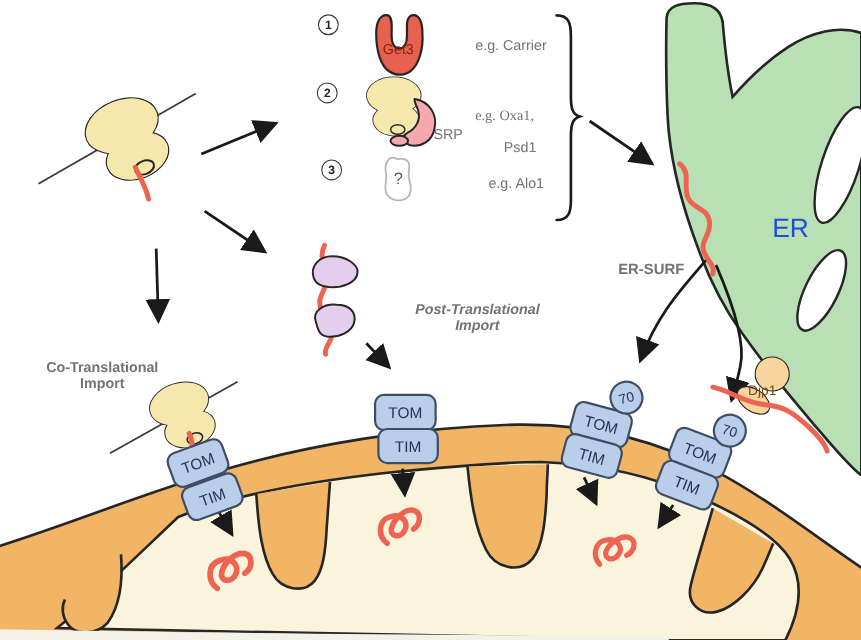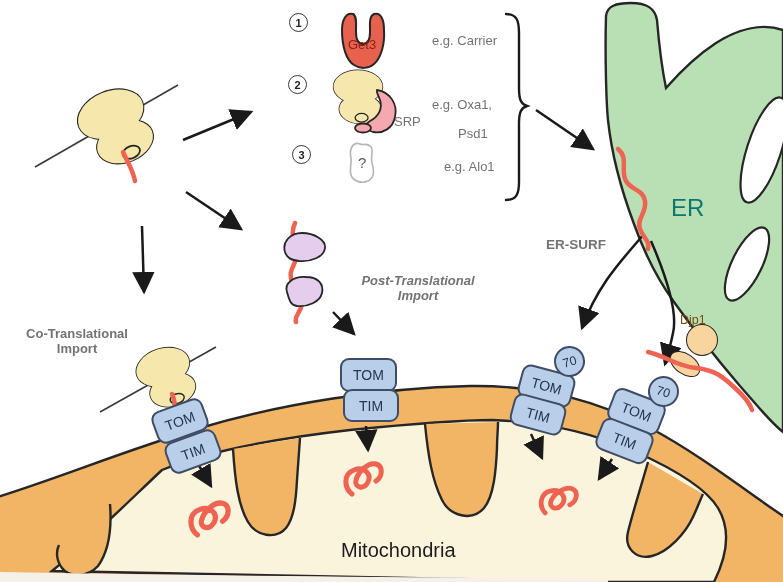--- a/index.html
+++ b/index.html
@@ -1,30 +1,30 @@
 <!DOCTYPE html>
 <html><head>
 <meta charset="utf-8">
 <style>
   html,body{margin:0;padding:0;background:#fff;}
   #stage{position:relative;width:783px;height:582px;background:#ffffff;overflow:hidden;
          font-family:"Liberation Sans", sans-serif;}
   #art{position:absolute;left:0;top:0;}
   .lbl{position:absolute;color:#737373;font-size:13px;line-height:15px;white-space:nowrap;}
-  .bold{font-weight:bold;}
+  .bold{font-weight:bold;margin-left:16px;}
   .center{text-align:center;white-space:normal;}
   .numcircle{position:absolute;width:17px;height:17px;border:1.6px solid #3a3a3a;border-radius:50%;
              background:#fff;color:#222;font-size:11px;font-weight:bold;
              display:flex;align-items:center;justify-content:center;}
   .box{position:absolute;background:#b9cfe9;border:2px solid #3f4c66;border-radius:9px;
        color:#26354f;font-size:14px;display:flex;align-items:center;justify-content:center;}
   .circ70{position:absolute;width:27px;height:27px;border-radius:50%;background:#b9cfe9;
           border:2px solid #3f4c66;color:#26354f;font-size:12.5px;
           display:flex;align-items:center;justify-content:center;}
-  .er-label{position:absolute;color:#0f766e;font-size:24px;}
+  .er-label{position:absolute;color:#1d4ed8;font-size:24px;margin-left:31px;}
   .get3-label{position:absolute;color:#8c2012;font-size:13px;text-align:right;}
   .djp1-label{position:absolute;color:#7a4a10;font-size:12.5px;}
   .q-label{position:absolute;color:#5a5a5a;font-size:15px;}
   .mito-label{position:absolute;color:#1c1c1c;font-size:20px;}
 </style>
 </head>
 <body>
 
 <div id="stage">
 
@@ -126,41 +126,40 @@
     <use href="#pretzel" transform="translate(210,518) scale(1.05)"></use>
     <use href="#pretzel" transform="translate(364,478)"></use>
     <use href="#pretzel" transform="translate(559,500) rotate(10) scale(0.95)"></use>
   </svg>
 
   <div class="numcircle" style="left:289px;top:13px;">1</div>
   <div class="numcircle" style="left:288px;top:75px;">2</div>
   <div class="numcircle" style="left:292px;top:145px;">3</div>
 
   <div class="lbl" style="left:432px;top:33px;">e.g. Carrier</div>
-  <div class="lbl" style="left:432px;top:97px;">e.g. Oxa1,</div>
+  <div class="lbl" style="left:432px;top:97px;font-family:Liberation Serif, serif;">e.g. Oxa1,</div>
   <div class="lbl" style="left:458px;top:126px;">Psd1</div>
   <div class="lbl" style="left:444px;top:159px;">e.g. Alo1</div>
 
   <div class="get3-label" style="left:348px;top:37px;">Get3</div>
   <div class="lbl" style="left:394px;top:114px;">SRP</div>
   <div class="q-label" style="left:358px;top:154px;">?</div>
 
   <div class="lbl bold center" style="left:8px;top:326px;width:138px;">
     <span>Co-Translational</span><br>
     <span>Import</span>
   </div>
   <div class="lbl bold center" style="left:350px;top:273px;width:136px;font-style:italic;">
     <span>Post-Translational</span><br>
     <span>Import</span>
   </div>
   <div class="lbl bold" style="left:546px;top:237px;font-size:13.5px;">ER-SURF</div>
 
   <div class="er-label" style="left:671px;top:194px;">ER</div>
-  <div class="djp1-label" style="left:680px;top:313px;">Djp1</div>
-  <div class="mito-label" style="left:341px;top:539px;">Mitochondria</div>
+  <div class="djp1-label" style="left:680px;top:348px;">Djp1</div>
 
   <div class="box" style="left:153px;top:404px;width:50px;height:30px;transform:rotate(-20deg);">TOM</div>
   <div class="box" style="left:166px;top:435px;width:50px;height:29px;transform:rotate(-20deg);">TIM</div>
 
   <div class="box" style="left:340px;top:358px;width:53px;height:30px;">TOM</div>
   <div class="box" style="left:343px;top:389px;width:52px;height:29px;">TIM</div>
 
   <div class="box" style="left:519px;top:369px;width:51px;height:30px;transform:rotate(15deg);">TOM</div>
   <div class="box" style="left:511px;top:398px;width:50px;height:29px;transform:rotate(15deg);">TIM</div>
 

